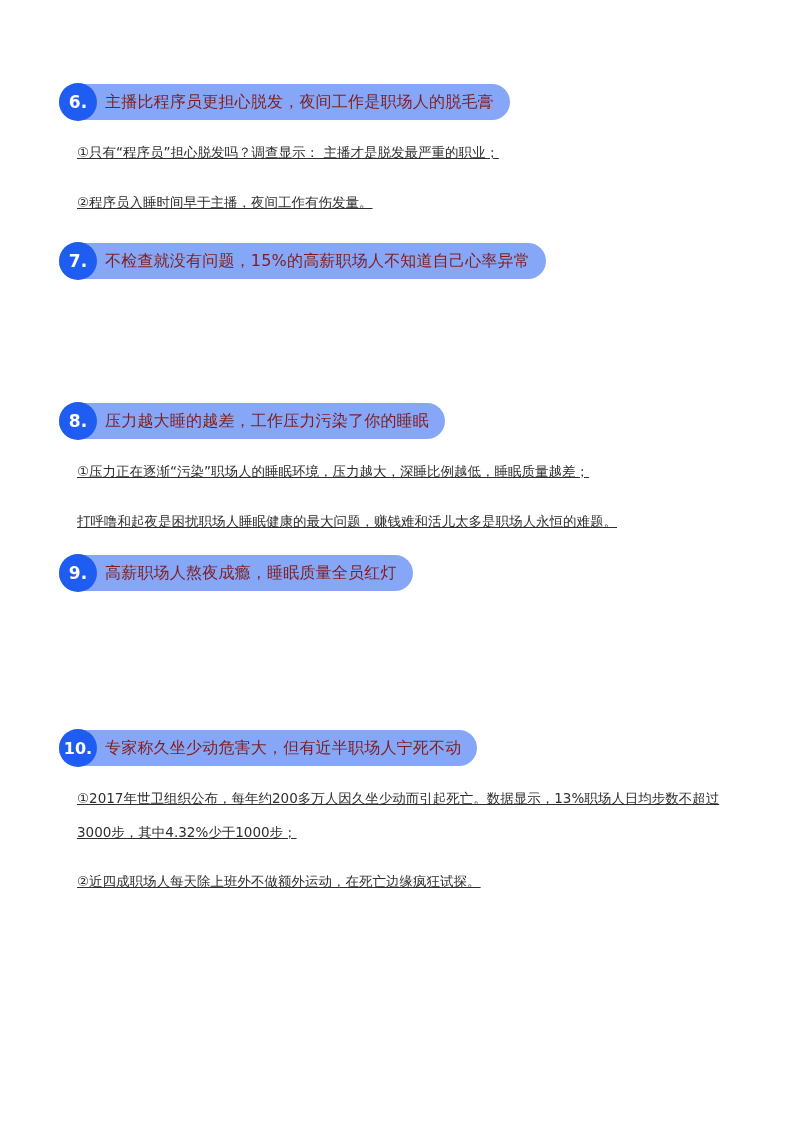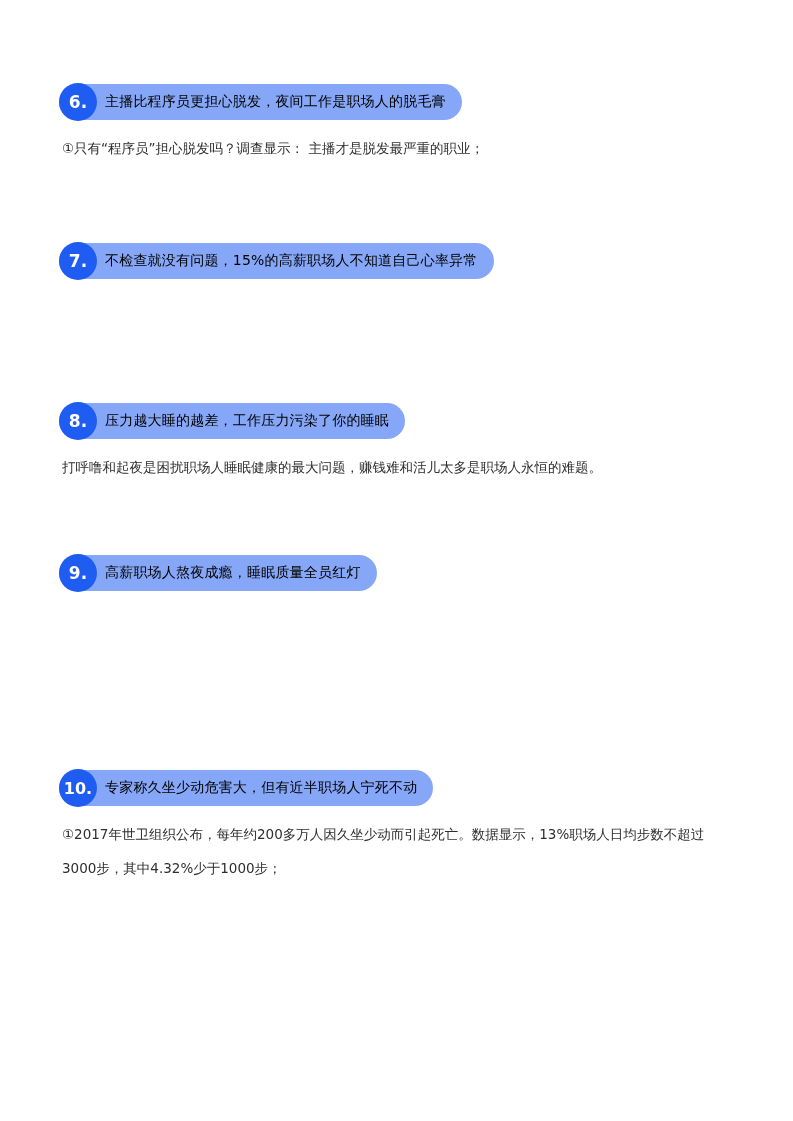--- a/index.html
+++ b/index.html
@@ -5,62 +5,65 @@
   html, body { margin: 0; padding: 0; background: #ffffff; }
   body { width: 793px; height: 1121px; position: relative; overflow: hidden;
          font-family: "DejaVu Sans", "Liberation Sans", sans-serif; color: #333333; }
   .section { position: absolute; left: 59px; width: 680px; }
   .banner { position: relative; height: 36px; display: inline-flex; align-items: center;
             background: #86a7f7; border-radius: 18px; padding-right: 16px; }
   .num { width: 38px; height: 38px; border-radius: 50%; background: #1f5df2; color: #ffffff;
          display: flex; align-items: center; justify-content: center; font-size: 17px;
          font-weight: bold; margin-left: 0; margin-right: 8px; flex-shrink: 0; margin-top: 0; }
   .num.wide { width: 38px; font-size: 16px; }
-  .title { color: #000000; font-size: 14px; white-space: nowrap; letter-spacing: 0.2px; }
+  .title { color: #7f1d1d; font-size: 16px; white-space: nowrap; letter-spacing: 0.2px; }
   .body { margin-top: 12px; font-size: 13.5px; line-height: 33.5px; color: #2e2e2e; padding-left: 2px; }
-  .body p { margin: 1px; }
+  .body p { margin: 16px; text-decoration: underline; }
 </style>
 </head>
 <body>
 
 <div class="section" style="top:84px;">
   <div class="banner">
     <div class="num">6.</div>
     <div class="title">主播比程序员更担心脱发，夜间工作是职场人的脱毛膏</div>
   </div>
   <div class="body">
     <p>①只有“程序员”担心脱发吗？调查显示： 主播才是脱发最严重的职业；</p>
+    <p>②程序员入睡时间早于主播，夜间工作有伤发量。</p>
   </div>
 </div>
 
 <div class="section" style="top:243px;">
   <div class="banner">
     <div class="num">7.</div>
     <div class="title">不检查就没有问题，15%的高薪职场人不知道自己心率异常</div>
   </div>
 </div>
 
 <div class="section" style="top:403px;">
   <div class="banner">
     <div class="num">8.</div>
     <div class="title">压力越大睡的越差，工作压力污染了你的睡眠</div>
   </div>
   <div class="body">
+    <p>①压力正在逐渐“污染”职场人的睡眠环境，压力越大，深睡比例越低，睡眠质量越差；</p>
     <p>打呼噜和起夜是困扰职场人睡眠健康的最大问题，赚钱难和活儿太多是职场人永恒的难题。</p>
   </div>
 </div>
 
 <div class="section" style="top:555px;">
   <div class="banner">
     <div class="num">9.</div>
     <div class="title">高薪职场人熬夜成瘾，睡眠质量全员红灯</div>
   </div>
 </div>
 
-<div class="section" style="top:770px;">
+<div class="section" style="top:730px;">
   <div class="banner">
     <div class="num wide">10.</div>
     <div class="title">专家称久坐少动危害大，但有近半职场人宁死不动</div>
   </div>
   <div class="body">
     <p>①2017年世卫组织公布，每年约200多万人因久坐少动而引起死亡。数据显示，13%职场人日均步数不超过3000步，其中4.32%少于1000步；</p>
+    <p>②近四成职场人每天除上班外不做额外运动，在死亡边缘疯狂试探。</p>
   </div>
 </div>
 
 </body></html>

